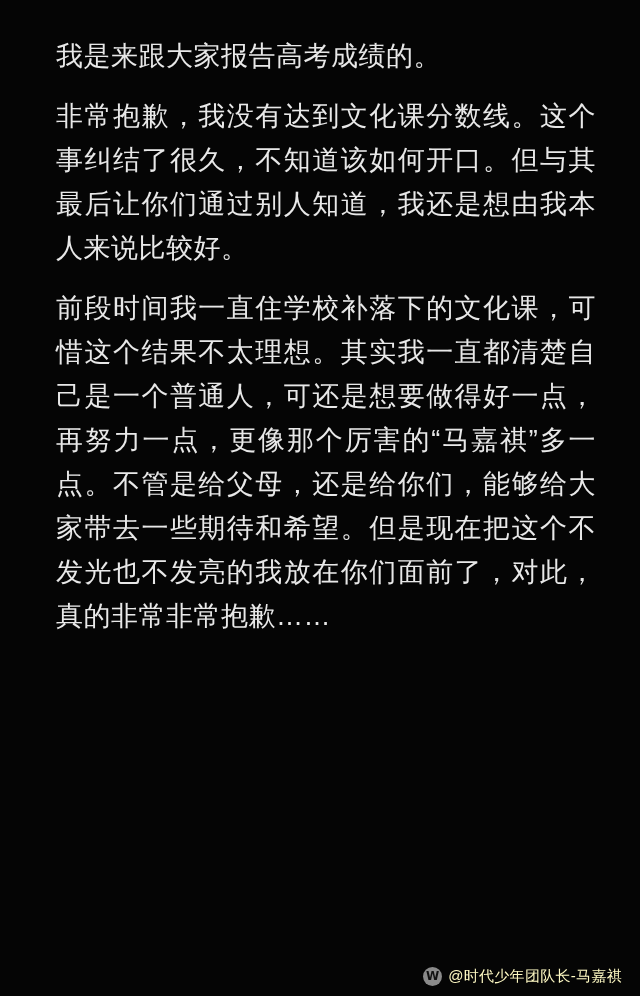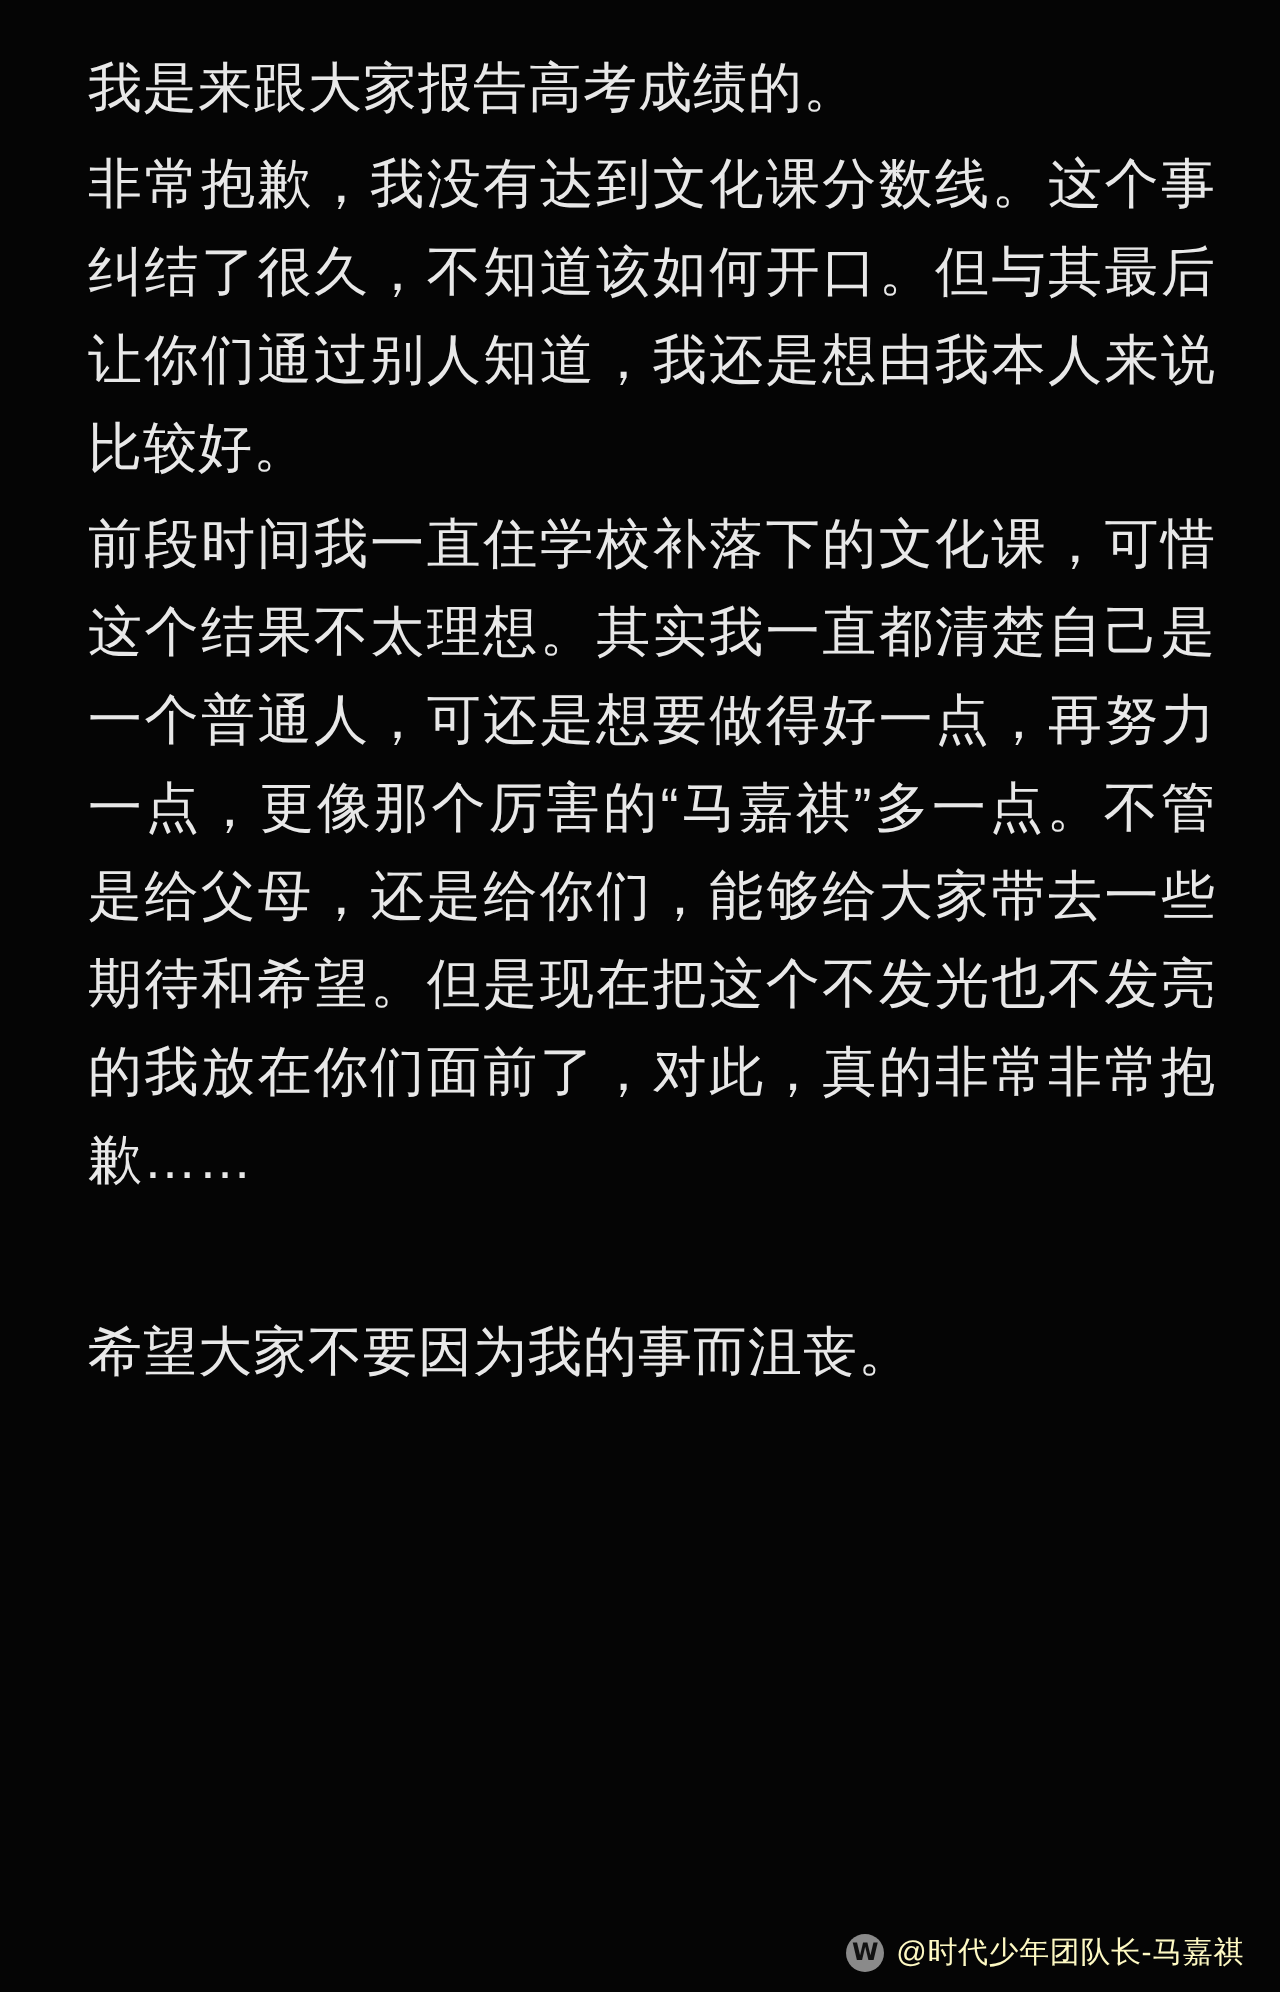--- a/index.html
+++ b/index.html
@@ -19,21 +19,21 @@
     position: absolute;
     left: 40px;
     top: 18px;
     width: 572px;
   }
   .para {
     color: #e8e8e8;
     font-size: 27px;
     line-height: 44px;
     letter-spacing: 0.5px;
-    margin: 4px;
+    margin: 16px;
     text-align: justify;
     text-justify: inter-ideograph;
     white-space: pre-wrap;
     word-break: break-all;
   }
   .gap {
     height: 44px;
   }
   .watermark {
     position: absolute;
@@ -64,21 +64,20 @@
 </head>
 <body>
 
 <div class="page">
 
   <div class="content">
     <p class="para">我是来跟大家报告高考成绩的。</p>
     <p class="para">非常抱歉，我没有达到文化课分数线。这个事纠结了很久，不知道该如何开口。但与其最后让你们通过别人知道，我还是想由我本人来说比较好。</p>
     <p class="para">前段时间我一直住学校补落下的文化课，可惜这个结果不太理想。其实我一直都清楚自己是一个普通人，可还是想要做得好一点，再努力一点，更像那个厉害的“马嘉祺”多一点。不管是给父母，还是给你们，能够给大家带去一些期待和希望。但是现在把这个不发光也不发亮的我放在你们面前了，对此，真的非常非常抱歉……</p>
     <div class="gap"></div>
-    <p class="para">希望大家不要因为我的事而沮丧。</p>
   </div>
 
   <div class="watermark">
     <span class="weibo-icon">W</span>
     <span class="watermark-text">@时代少年团队长-马嘉祺</span>
   </div>
 
 </div>
 
 </body></html>

